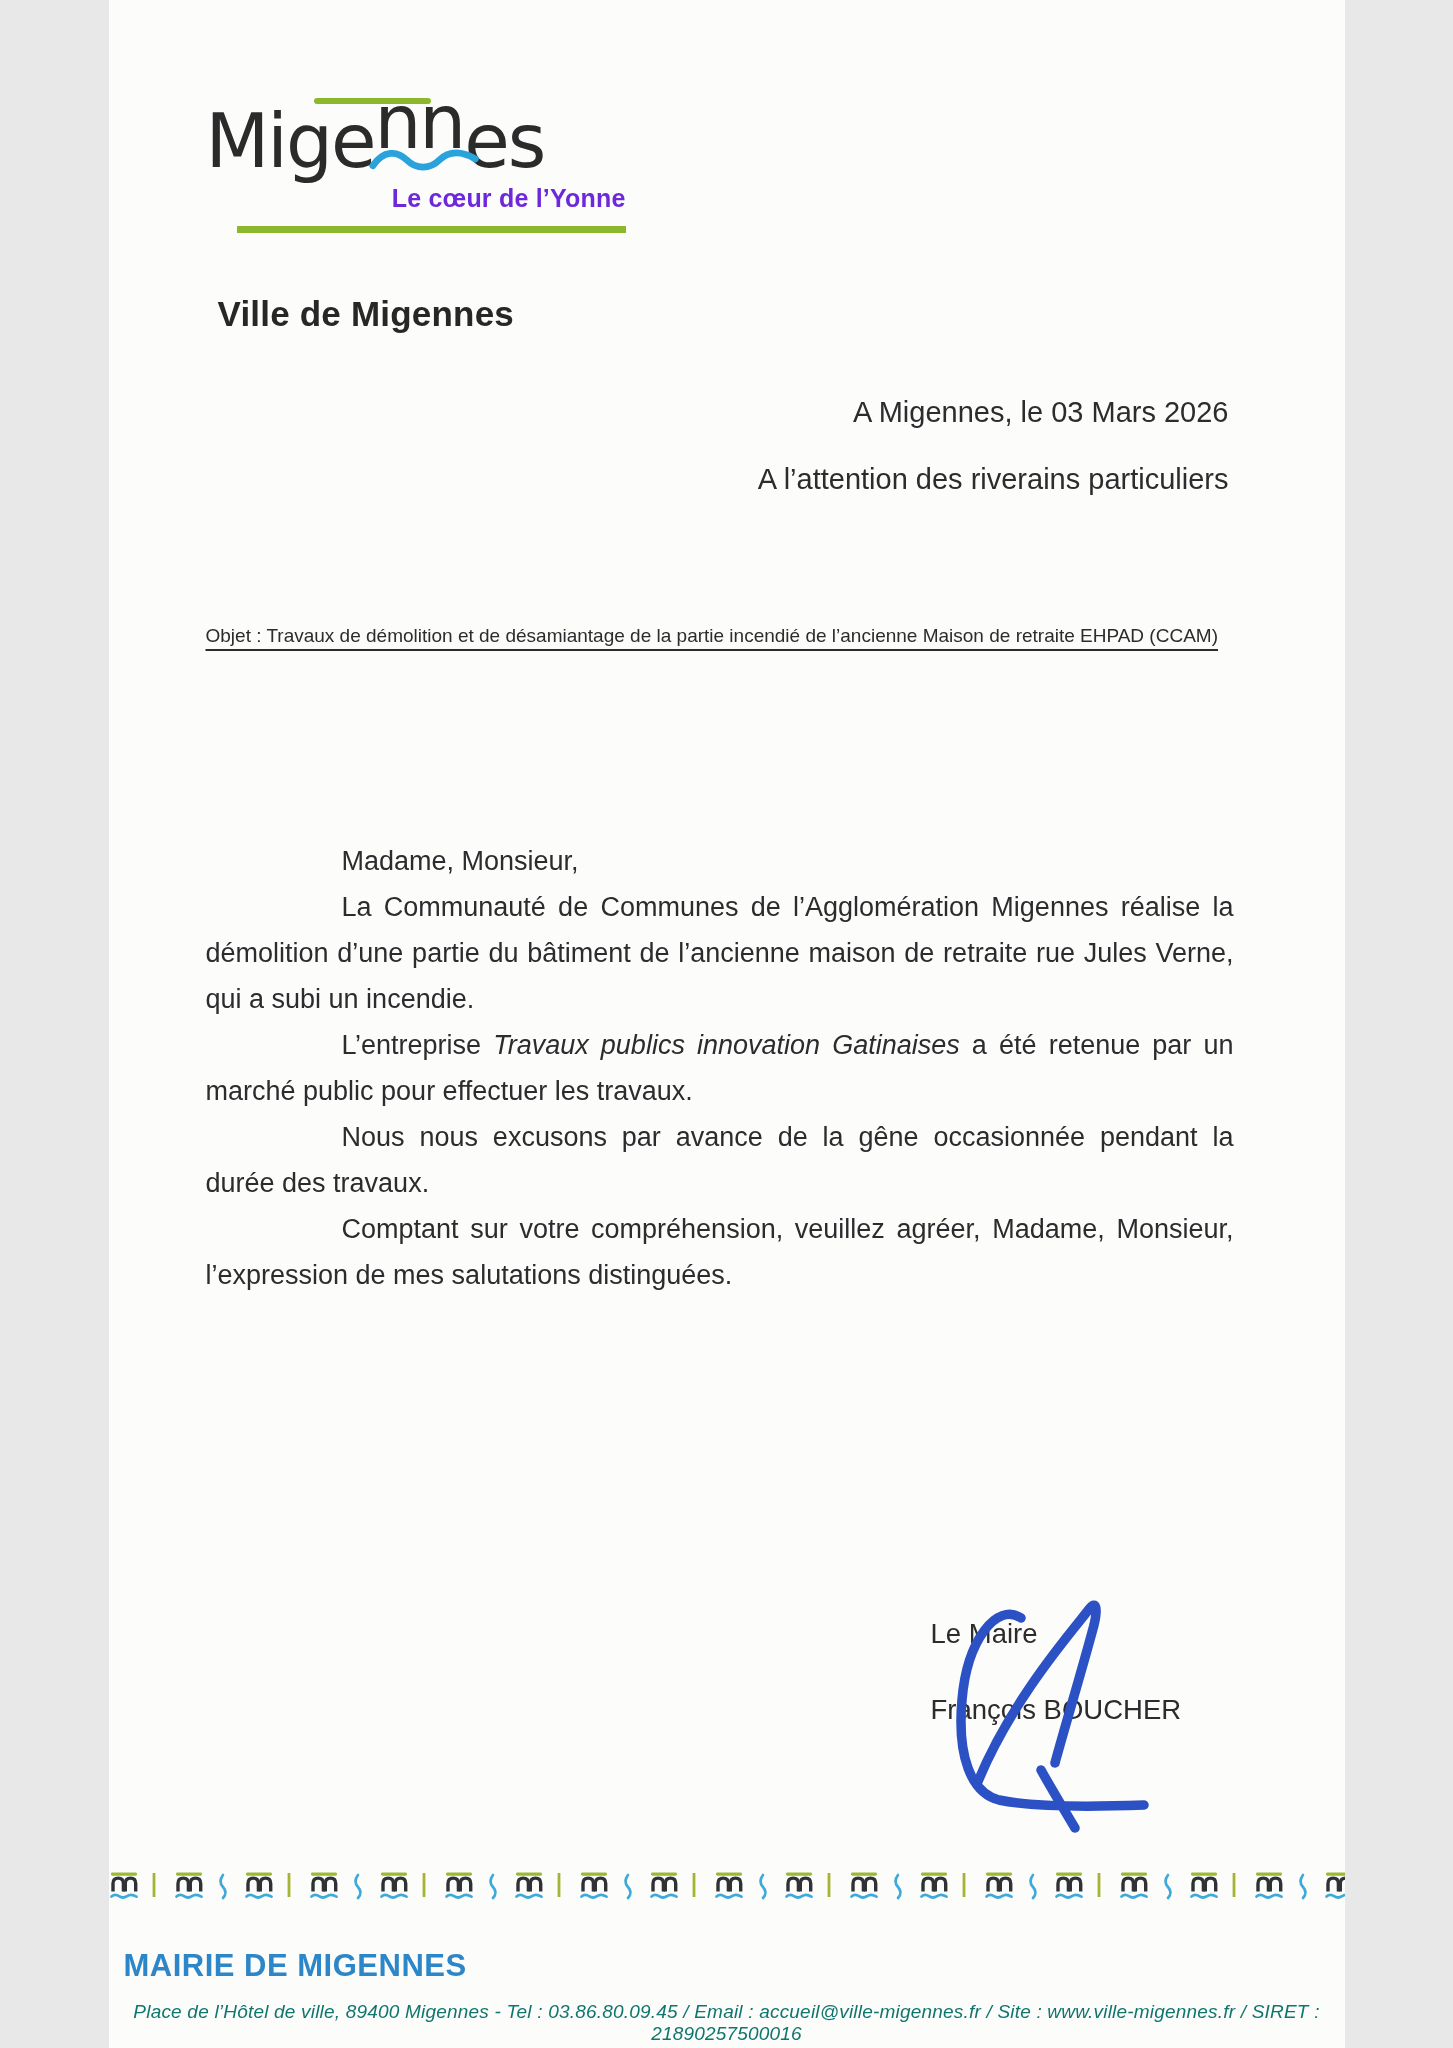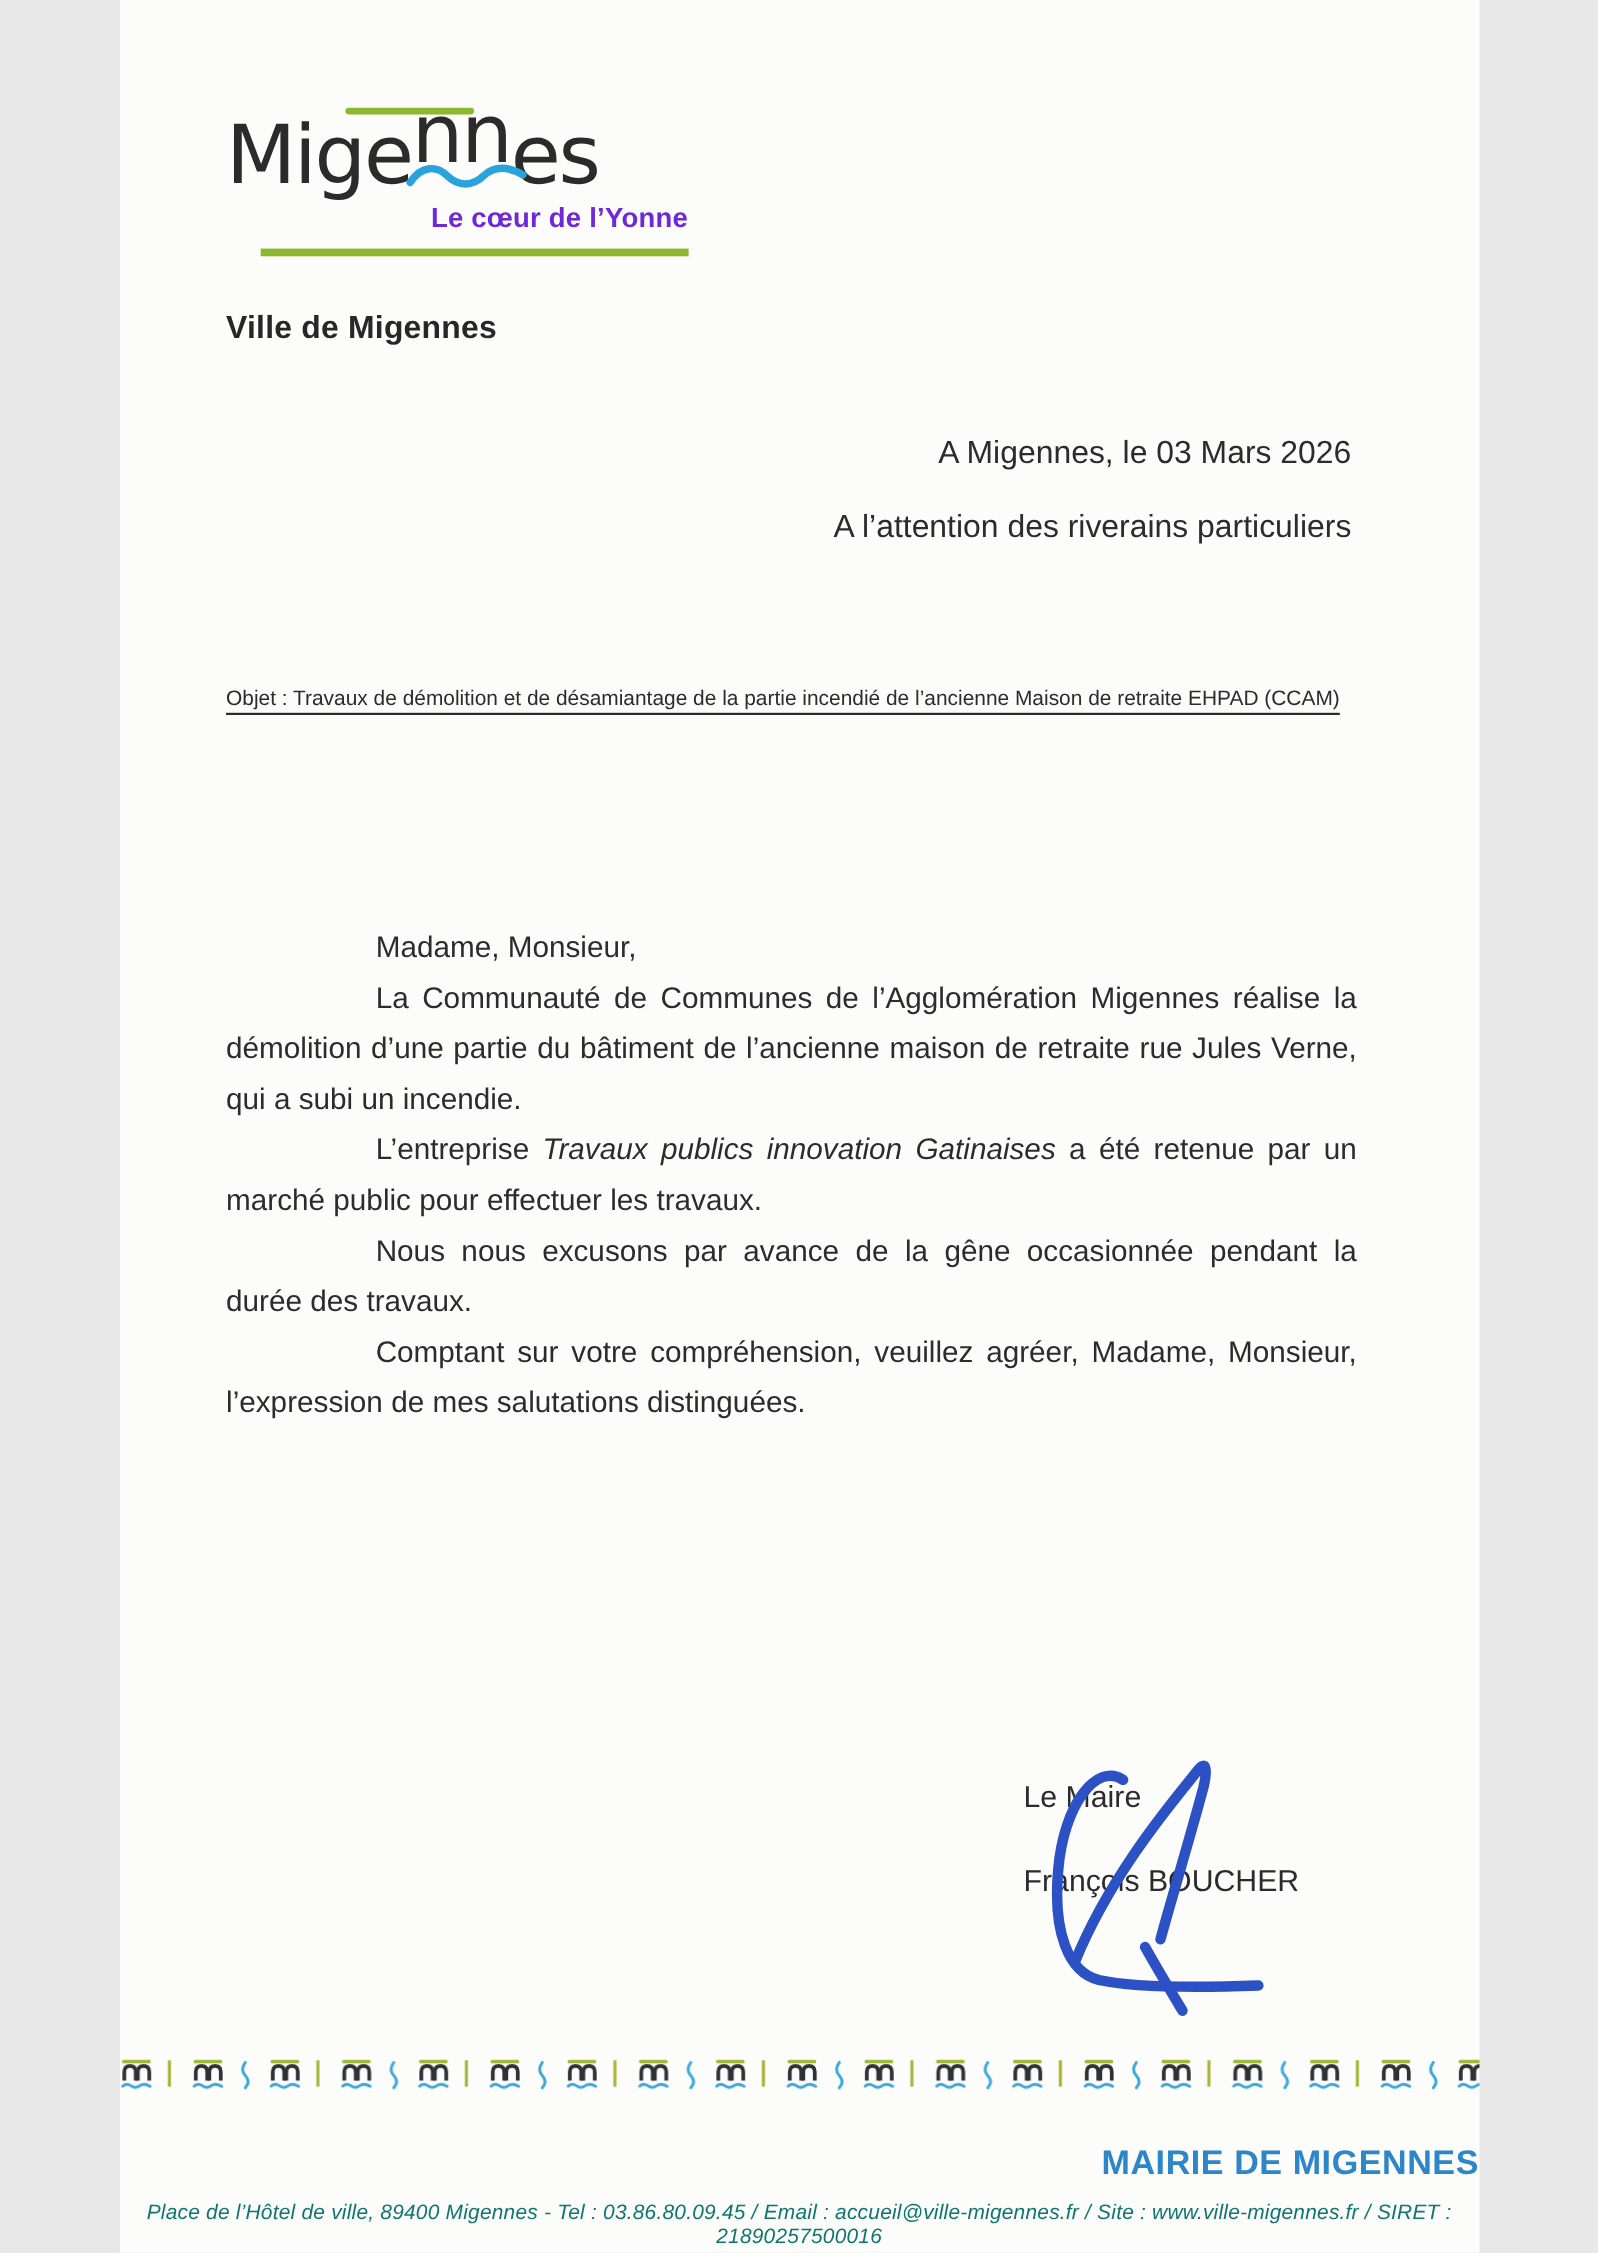--- a/index.html
+++ b/index.html
@@ -25,22 +25,22 @@
   .logo-nn{display:inline-block;position:relative;transform:translateY(-19px);}
   .logo-wave{position:absolute;left:-6px;bottom:-15px;width:116px;height:30px;}
   .logo-greenbar{position:absolute;left:108px;top:28px;width:117px;height:6px;background:#8cb82e;border-radius:3px;}
   .logo-tagline{
     position:absolute;right:4px;top:114px;
     font-size:25px;font-weight:bold;color:#6d28d9;letter-spacing:0.2px;
   }
   .logo-rule{position:absolute;left:31px;top:156px;width:389px;height:7px;background:#8cb82e;}
 
   .ville-title{
-    position:absolute;left:97px;top:282px;margin:0;
-    font-size:29px;font-weight:bold;color:#272727;letter-spacing:0.2px;
+    position:absolute;left:97px;top:282px;margin:12px;
+    font-size:35px;font-weight:bold;color:#272727;letter-spacing:0.2px;
   }
 
   
   .date-block{
     position:absolute;right:116px;top:396px;
     text-align:right;font-size:29px;color:#2c2c2e;
   }
   .date-block .attention{margin-top:34px;}
 
   
@@ -69,21 +69,21 @@
   .sig-name{position:absolute;left:822px;top:1694px;font-size:27.5px;color:#2c2c2e;}
   .sig-ink{position:absolute;left:828px;top:1590px;width:230px;height:260px;z-index:3;}
   .sig-ink path{fill:none;stroke:#2b51c5;stroke-width:9.5px;stroke-linecap:round;stroke-linejoin:round;}
 
   
   .strip{position:absolute;left:0;top:1871px;width:1453px;height:30px;}
   .nns{fill:none;stroke:#2f3135;stroke-width:3.4;}
   .wvs{fill:none;stroke:#3fa9da;stroke-width:2.7;stroke-linecap:round;}
   .footer-org{
     position:absolute;left:0;right:0;top:1948px;margin:0;
-    text-align:right;font-size:31px;font-weight:bold;color:#2d86c7;letter-spacing:0.5px;padding-left:15px;
+    text-align:left;font-size:31px;font-weight:bold;color:#2d86c7;letter-spacing:0.5px;padding-left:15px;
   }
   .footer-address{
     position:absolute;left:0;right:0;top:2001px;
     text-align:center;font-style:italic;font-size:19px;color:#0f766e;letter-spacing:0.2px;
   }
 </style>
 </head>
 <body>
 
 <div class="page">

